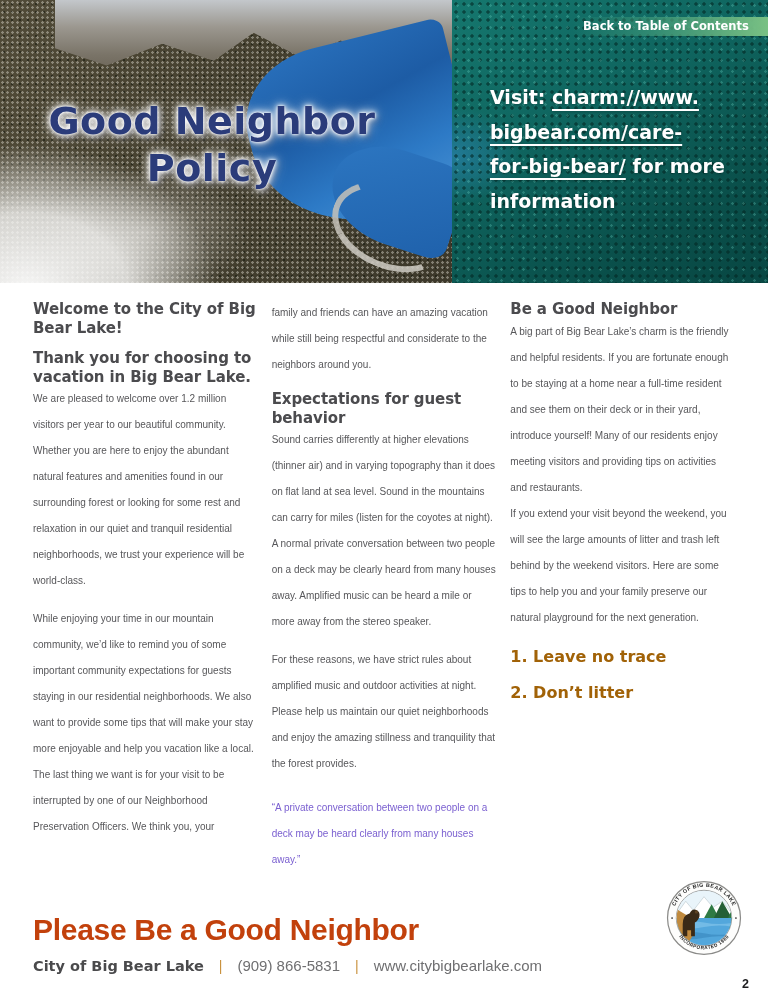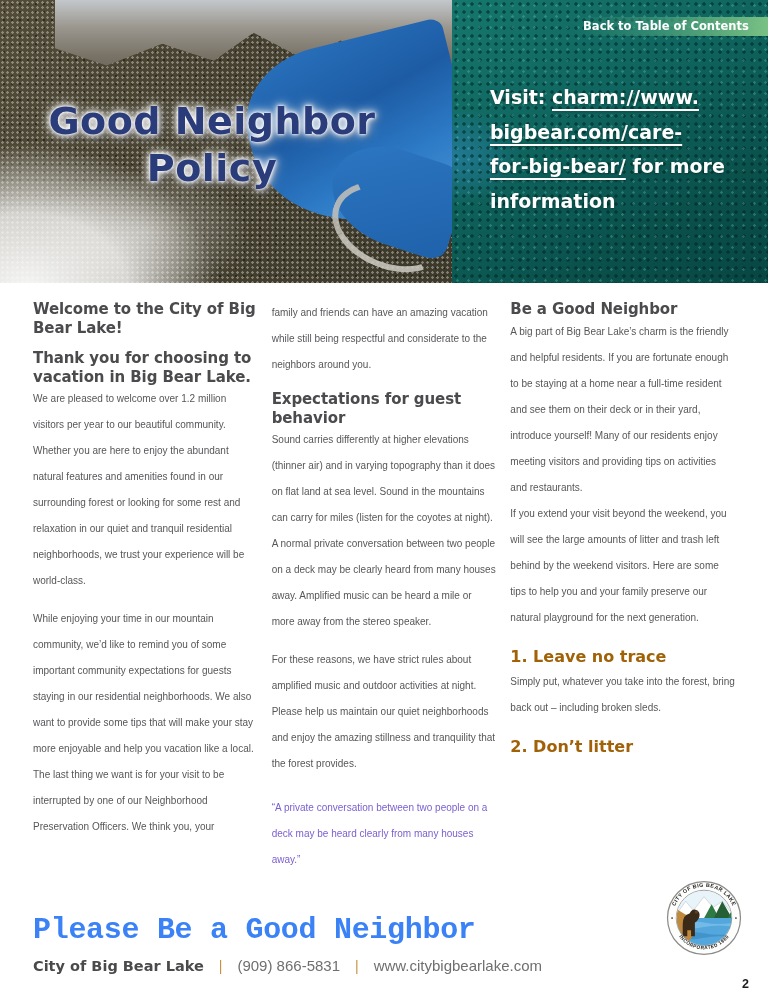--- a/index.html
+++ b/index.html
@@ -60,22 +60,22 @@
   .h-gray{margin:0;font-size:15px;line-height:18.5px;font-weight:700;color:#4b4b4e;
      font-family:"DejaVu Sans",sans-serif;letter-spacing:-.1px;}
   .sub{margin-top:4px !important;}
   .h-blue{margin:14px 0 3px;font-size:20.5px;line-height:24px;font-weight:800;color:#2d55a8;
      font-family:"DejaVu Sans",sans-serif;}
   .h-teal{margin:16px 0 2px;font-size:16px;line-height:20px;font-weight:700;color:#a16207;
      font-family:"DejaVu Sans",sans-serif;}
   .quote{color:#7a5fd0 !important;margin-top:18px !important;}
 
   
-  .footer-headline{position:absolute;left:33px;top:913px;font-family:Liberation Mono, monospace;
-     font-weight:800;font-size:30px;color:#3b82f6;letter-spacing:-.3px;}
+  .footer-headline{position:absolute;left:33px;top:913px;font-family:Liberation Sans, sans-serif;
+     font-weight:800;font-size:30px;color:#c2410c;letter-spacing:-.3px;}
   .footer-info{position:absolute;left:33px;top:957px;display:flex;align-items:center;
      font-size:15px;color:#6f6f71;}
   .footer-info .org{font-weight:700;color:#4a4a4c;font-family:"DejaVu Sans",sans-serif;font-size:14.5px;}
   .footer-info .pipe{color:#c9923f;margin:0 15px;font-size:14px;}
   .seal{position:absolute;left:666px;top:880px;width:76px;height:76px;}
   .page-num{position:absolute;left:742px;top:977px;font-weight:700;font-size:12.5px;color:#1d1d1f;}
 </style>
 </head>
 <body>
 
@@ -121,21 +121,20 @@
       <p>Sound carries differently at higher elevations (thinner air) and in varying topography than it does on flat land at sea level. Sound in the mountains can carry for miles (listen for the coyotes at night). A normal private conversation between two people on a deck may be clearly heard from many houses away. Amplified music can be heard a mile or more away from the stereo speaker.</p>
       <p class="mt">For these reasons, we have strict rules about amplified music and outdoor activities at night. Please help us maintain our quiet neighborhoods and enjoy the amazing stillness and tranquility that the forest provides.</p>
       <p class="quote">“A private conversation between two people on a deck may be heard clearly from many houses away.”</p>
     </div>
 
     <div>
       <h3 class="h-gray">Be a Good Neighbor</h3>
       <p>A big part of Big Bear Lake’s charm is the friendly and helpful residents. If you are fortunate enough to be staying at a home near a full-time resident and see them on their deck or in their yard, introduce yourself! Many of our residents enjoy meeting visitors and providing tips on activities and restaurants.</p>
       <p>If you extend your visit beyond the weekend, you will see the large amounts of litter and trash left behind by the weekend visitors. Here are some tips to help you and your family preserve our natural playground for the next generation.</p>
       <h3 class="h-teal">1. Leave no trace</h3>
-      <p>Simply put, whatever you take into the forest, bring back out – including broken sleds.</p>
       <h3 class="h-teal">2. Don’t litter</h3>
     </div>
 
   </div>
 
   <div class="footer-headline">Please Be a Good Neighbor</div>
 
   <div class="footer-info">
     <span class="org">City of Big Bear Lake</span>
     <span class="pipe">|</span>

